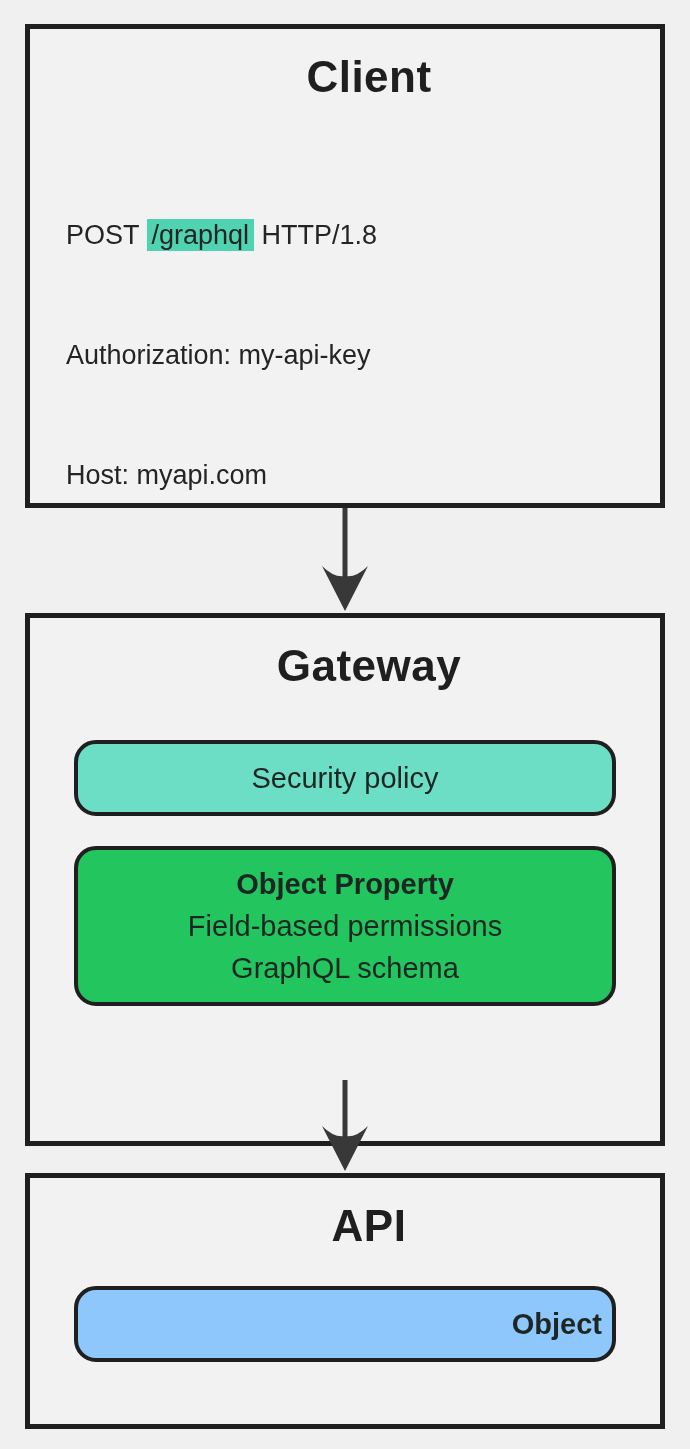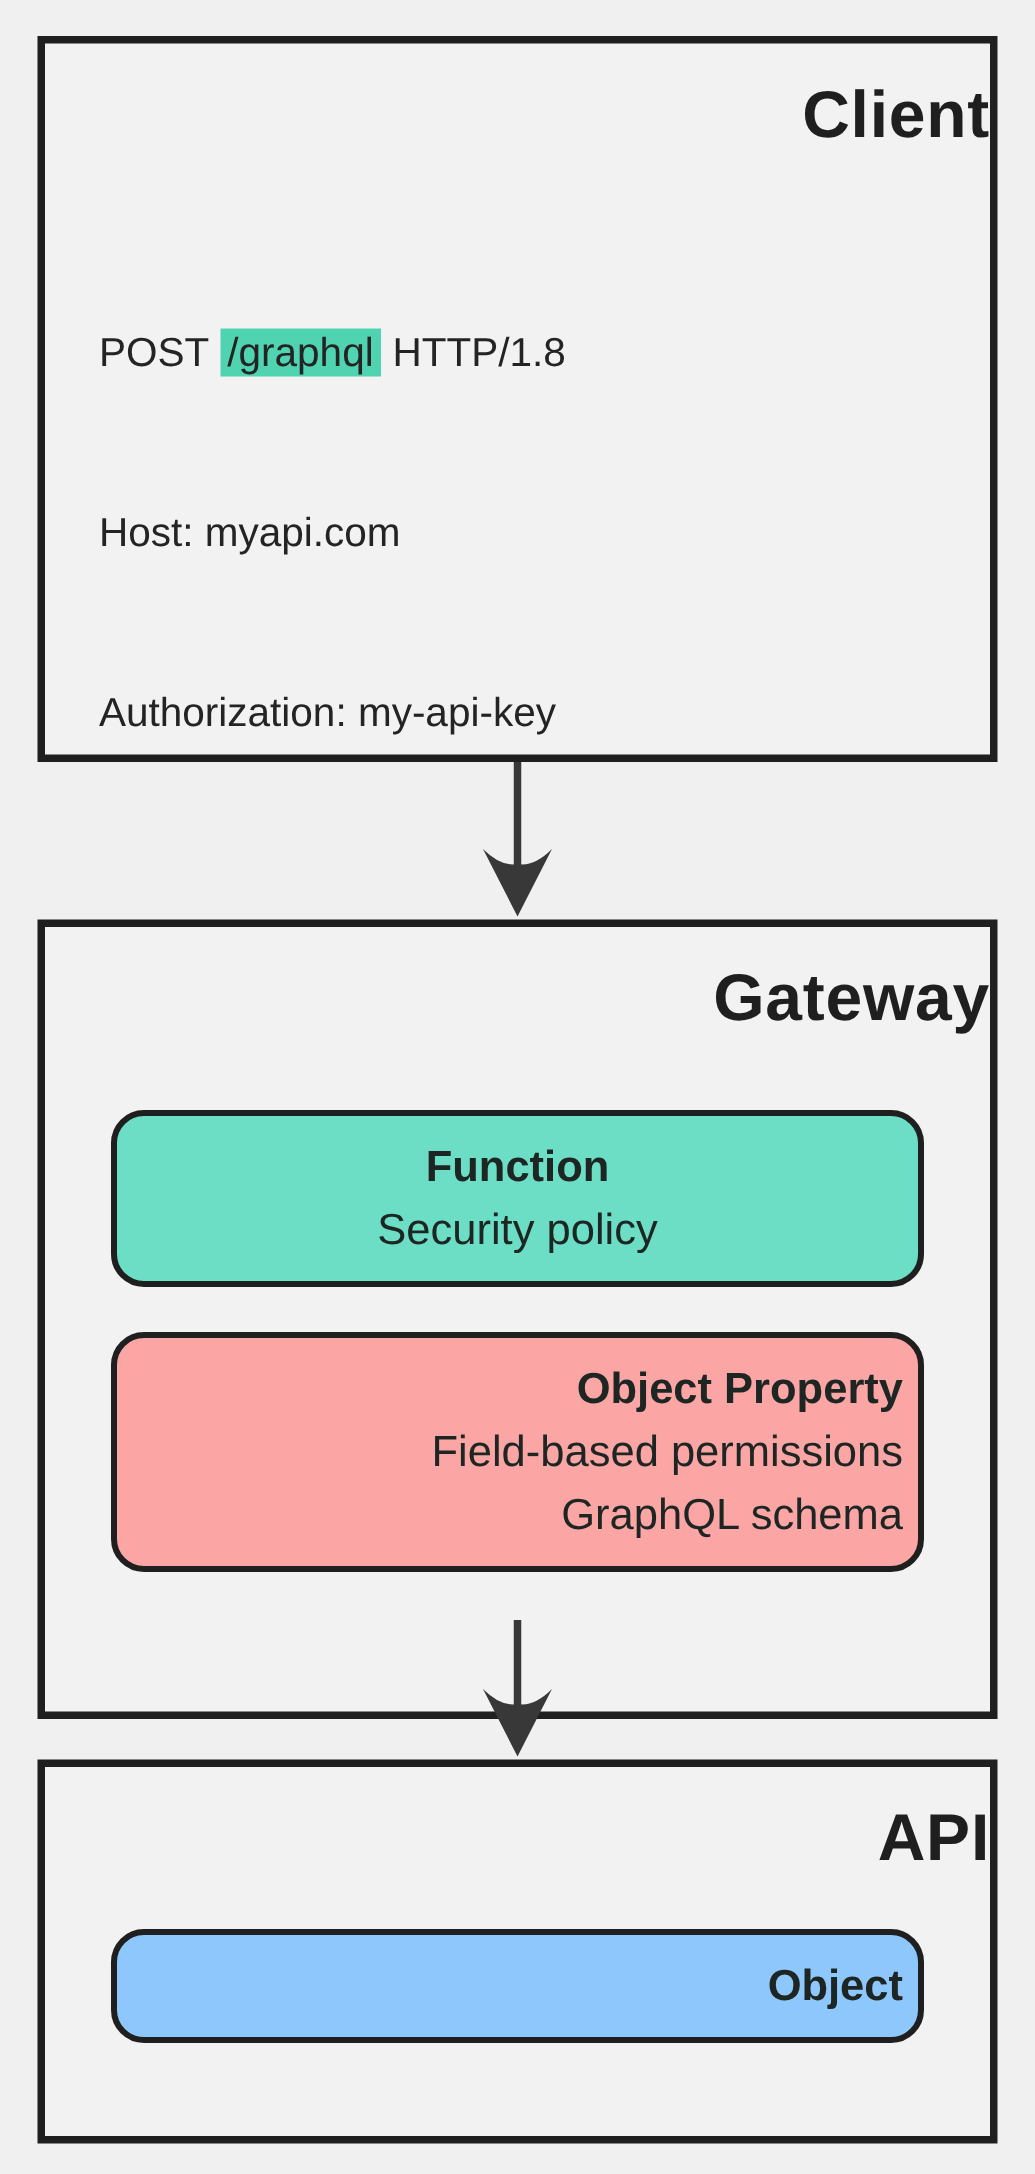--- a/index.html
+++ b/index.html
@@ -11,21 +11,21 @@
   }
   .box {
     position:absolute; left:25px; width:640px;
     background:#f2f2f2; border:5px solid #1f1f1f;
   }
   #client-box  { top:24px;   height:484px; }
   #gateway-box { top:613px;  height:533px; }
   #api-box     { top:1173px; height:256px; }
 
   .box-title {
-    text-align:right; font-size:44px; font-weight:700; color:#1f1f1f;
+    text-align:center; font-size:44px; font-weight:700; color:#1f1f1f;
     margin-top:20px; line-height:56px; letter-spacing:0.5px;padding-left:48px;
   }
 
   .code {
     margin:30px 0 0 36px; font-size:27px; line-height:40px;
     color:#242424; white-space:pre;
   }
   .json-block { margin-top:56px; }
 
   .hl { padding:1px 5px; }
@@ -47,43 +47,42 @@
 </style>
 </head>
 <body>
 
 <div class="canvas">
 
   <div class="box" id="client-box">
     <div class="box-title">Client</div>
     <div class="code">
       <div><span>POST </span><span class="hl" style="background-color: rgb(79, 211, 177);">/graphql</span><span> HTTP/1.8</span></div>
+      <div>Authorization: my-api-key</div>
       <div>Host: myapi.com</div>
-      <div>Authorization: my-api-key</div>
     </div>
     <div class="code json-block">
       <div>{</div>
       <div><span>  "query": "query </span><span class="hl" style="background-color: rgb(246, 201, 204);">{profile</span><span>(</span><span class="hl" style="background-color: rgb(154, 200, 246);">id: 1</span><span>) { </span><span class="hl hl-wide" style="background-color: rgb(246, 201, 204);">name</span><span> } }",</span></div>
       <div>  "variables": {}</div>
       <div>}</div>
     </div>
   </div>
 
   <svg class="arrow" id="arrow-1" viewBox="0 0 50 105" xmlns="http://www.w3.org/2000/svg">
     <line x1="25" y1="0" x2="25" y2="74" stroke="#383838" stroke-width="5"></line>
     <path d="M25,103 L2,58 Q14,70 25,68 Q36,70 48,58 Z" fill="#383838"></path>
   </svg>
 
   <div class="box" id="gateway-box">
     <div class="box-title">Gateway</div>
     <div class="card" id="function-card" style="background-color: rgb(108, 222, 197);">
-      <div class="card-title">Function</div>
       <div>Security policy</div>
     </div>
-    <div class="card" id="object-property-card" style="background-color: #fca5a5; text-align: right;">
+    <div class="card" id="object-property-card" style="background-color: #22c55e;">
       <div class="card-title">Object Property</div>
       <div>Field-based permissions</div>
       <div>GraphQL schema</div>
     </div>
   </div>
 
   <svg class="arrow" id="arrow-2" viewBox="0 0 50 93" xmlns="http://www.w3.org/2000/svg">
     <line x1="25" y1="0" x2="25" y2="62" stroke="#383838" stroke-width="5"></line>
     <path d="M25,91 L2,46 Q14,58 25,56 Q36,58 48,46 Z" fill="#383838"></path>
   </svg>

